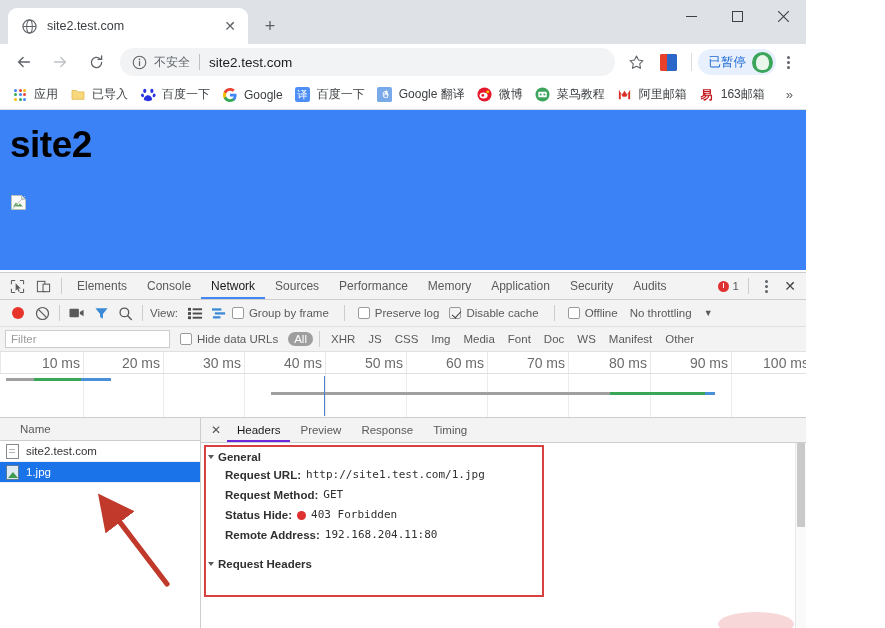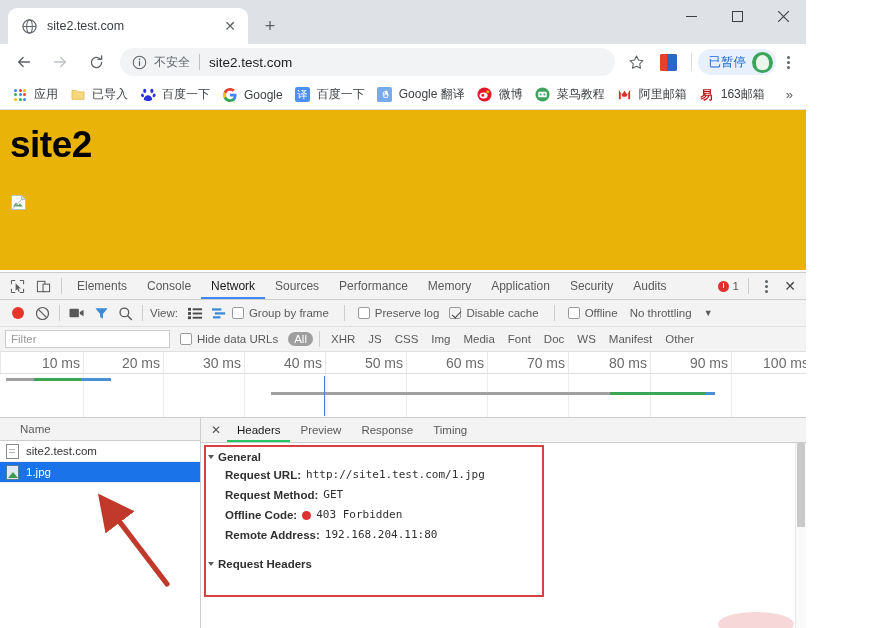--- a/index.html
+++ b/index.html
@@ -214,21 +214,21 @@
     display: grid;
     grid-template-columns: repeat(3, 3px);
     grid-template-rows: repeat(3, 3px);
     gap: 1.5px;
   }
   .apps-grid i { width: 3px; height: 3px; border-radius: 50%; display: block; }
 
   
   .page {
     height: 160px;
-    background: #eab308;
+    background: #3b82f6;
     padding: 14px 10px 0 10px;
     position: relative;
     overflow: hidden;
   }
   .page h1 {
     margin: 0 0 8px 0;
     font-size: 37px;
     font-weight: bold;
     color: #000;
     letter-spacing: -0.5px;
@@ -504,21 +504,21 @@
   }
   .dp-tab {
     font-size: 11.5px;
     color: #5a5a5a;
     padding: 0 10px;
     height: 24px;
     line-height: 24px;
   }
   .dp-tab.active {
     color: #1a1a1a;
-    border-bottom: 2px solid #22c55e;
+    border-bottom: 2px solid #6d28d9;
   }
   .detail-body {
     flex: 1 1 auto;
     position: relative;
     overflow: hidden;
     padding: 6px 0 0 0;
   }
   .sect-title {
     font-size: 11.5px;
     font-weight: bold;
@@ -1018,21 +1018,21 @@
           </div>
           <div class="kv">
             <b>Request URL:</b>
             <span class="val">http://site1.test.com/1.jpg</span>
           </div>
           <div class="kv">
             <b>Request Method:</b>
             <span class="val">GET</span>
           </div>
           <div class="kv">
-            <b>Offline Code:</b>
+            <b>Status Hide:</b>
             <span class="status-dot"></span>
             <span class="val">403 Forbidden</span>
           </div>
           <div class="kv">
             <b>Remote Address:</b>
             <span class="val">192.168.204.11:80</span>
           </div>
           <div class="sect-title" style="margin-top:11px">
             <span class="tri"></span>
             <span>Request Headers</span>

